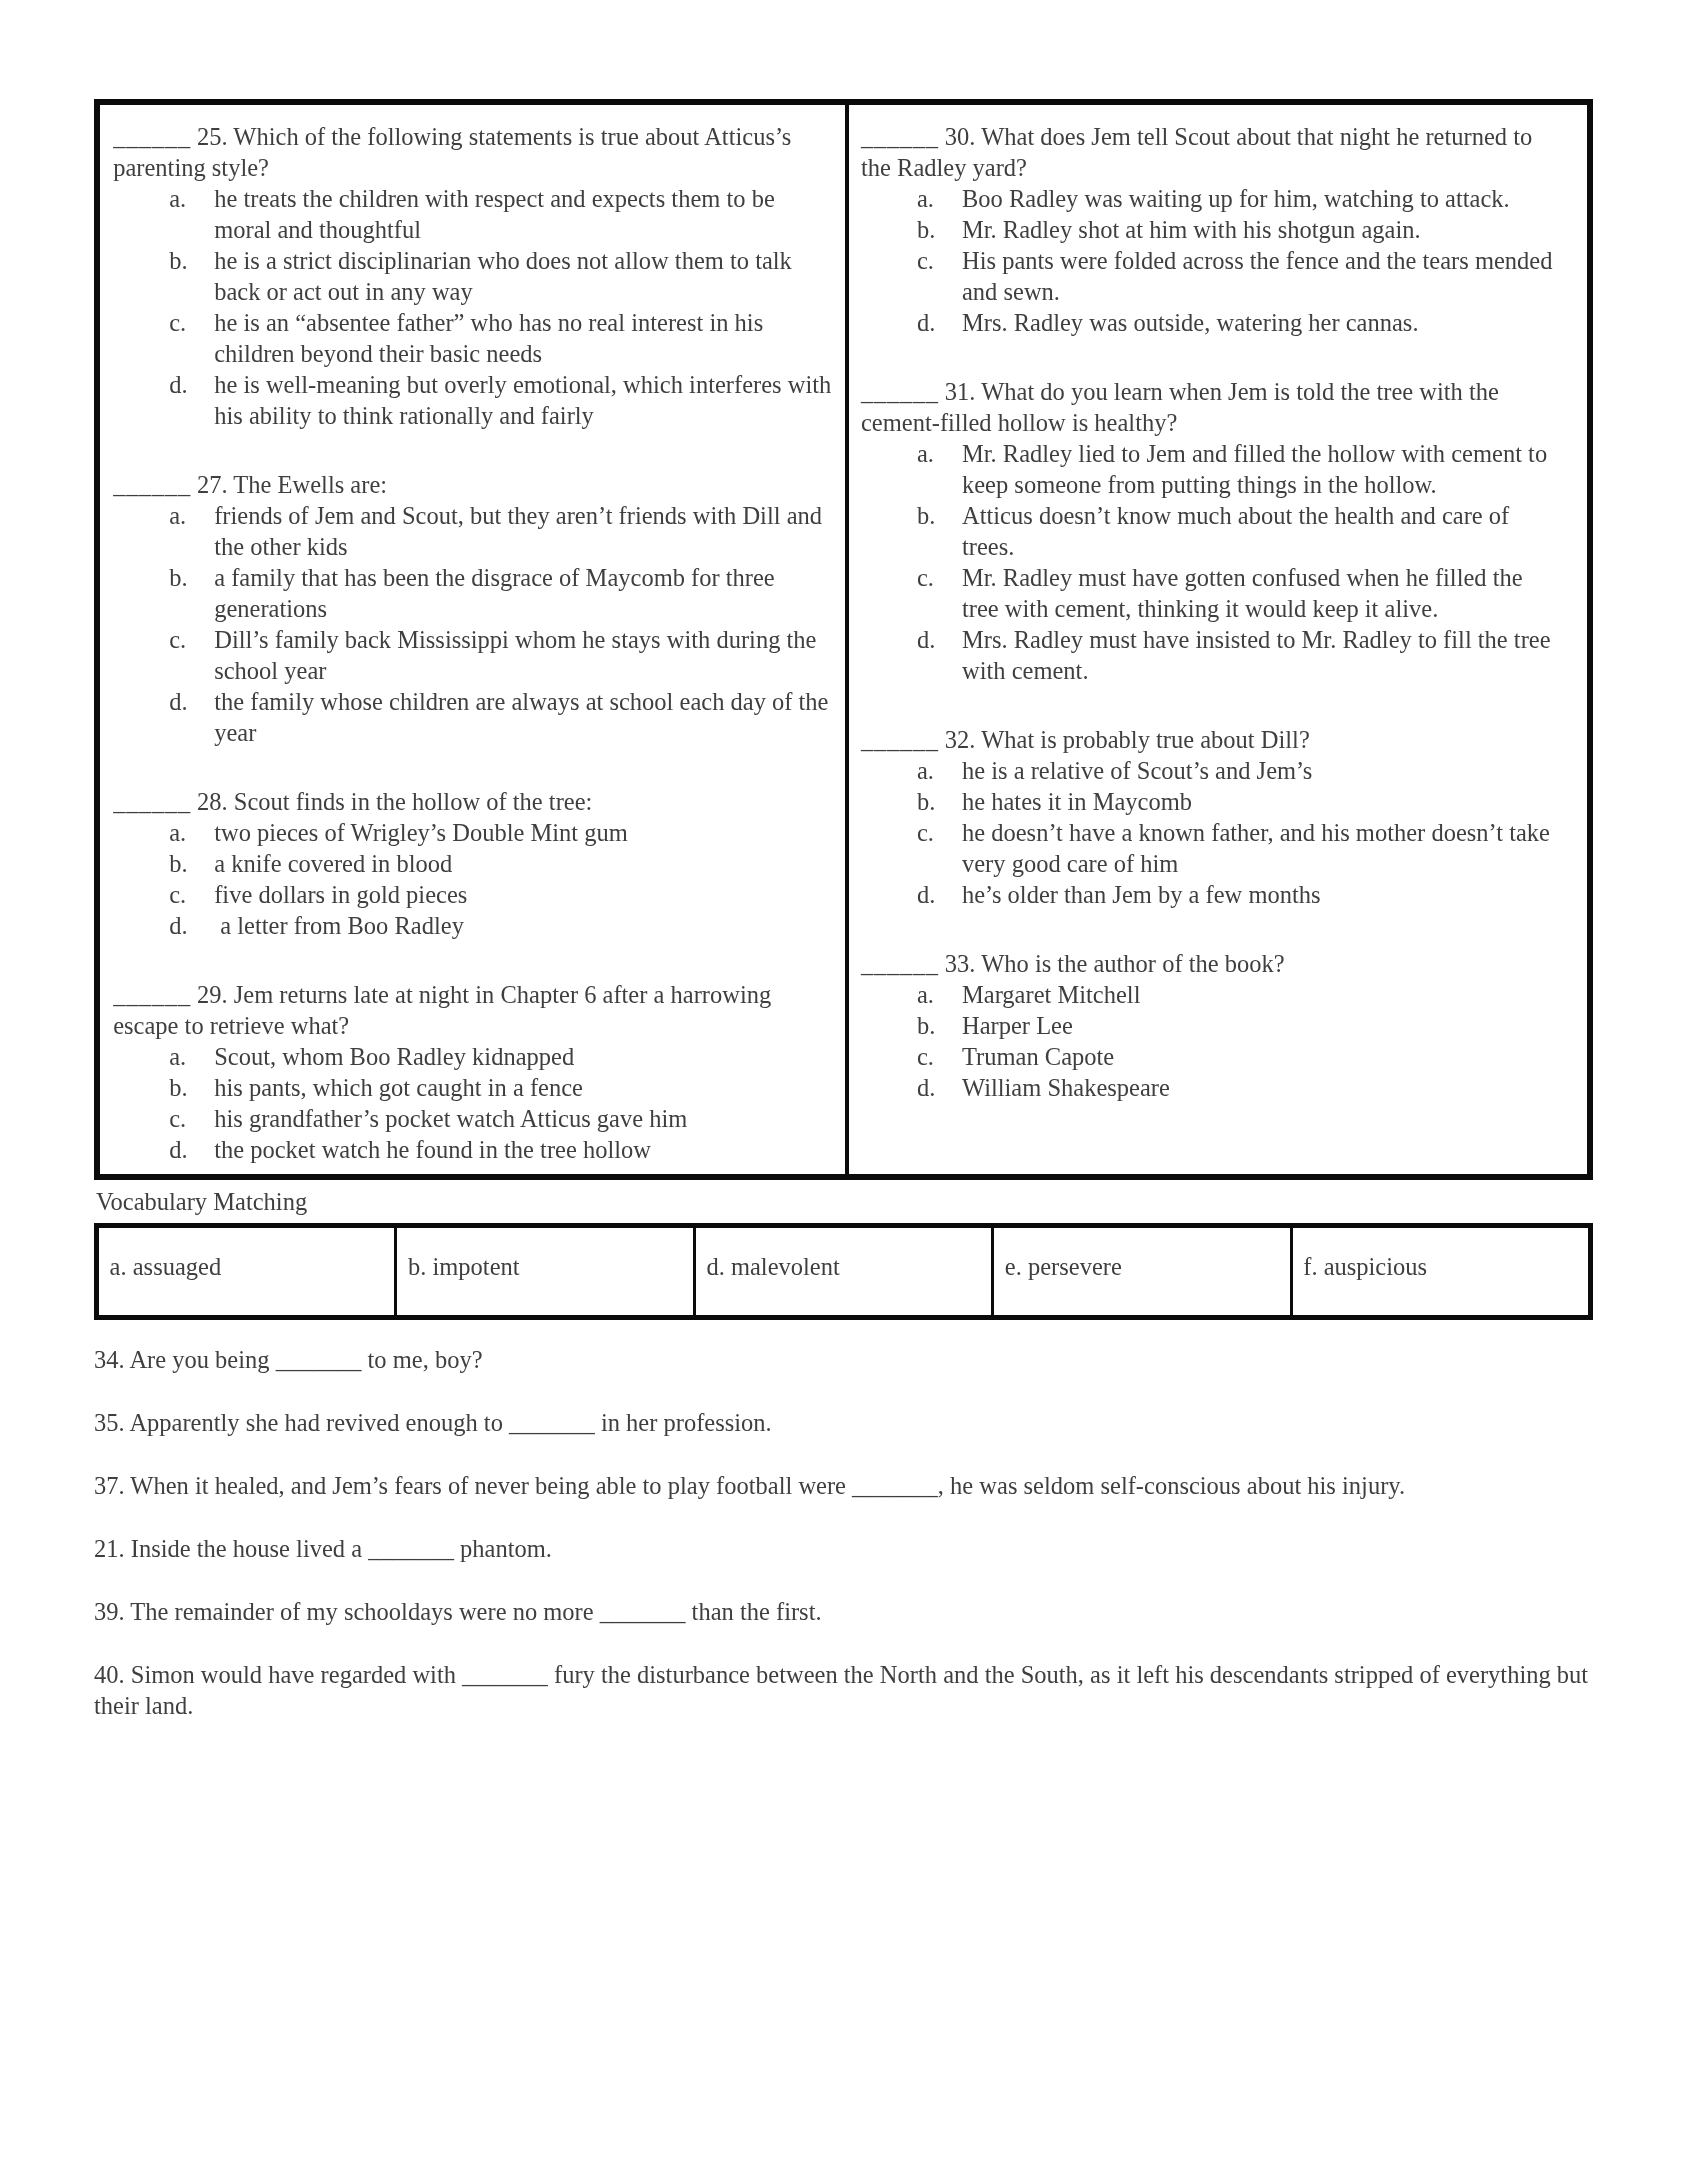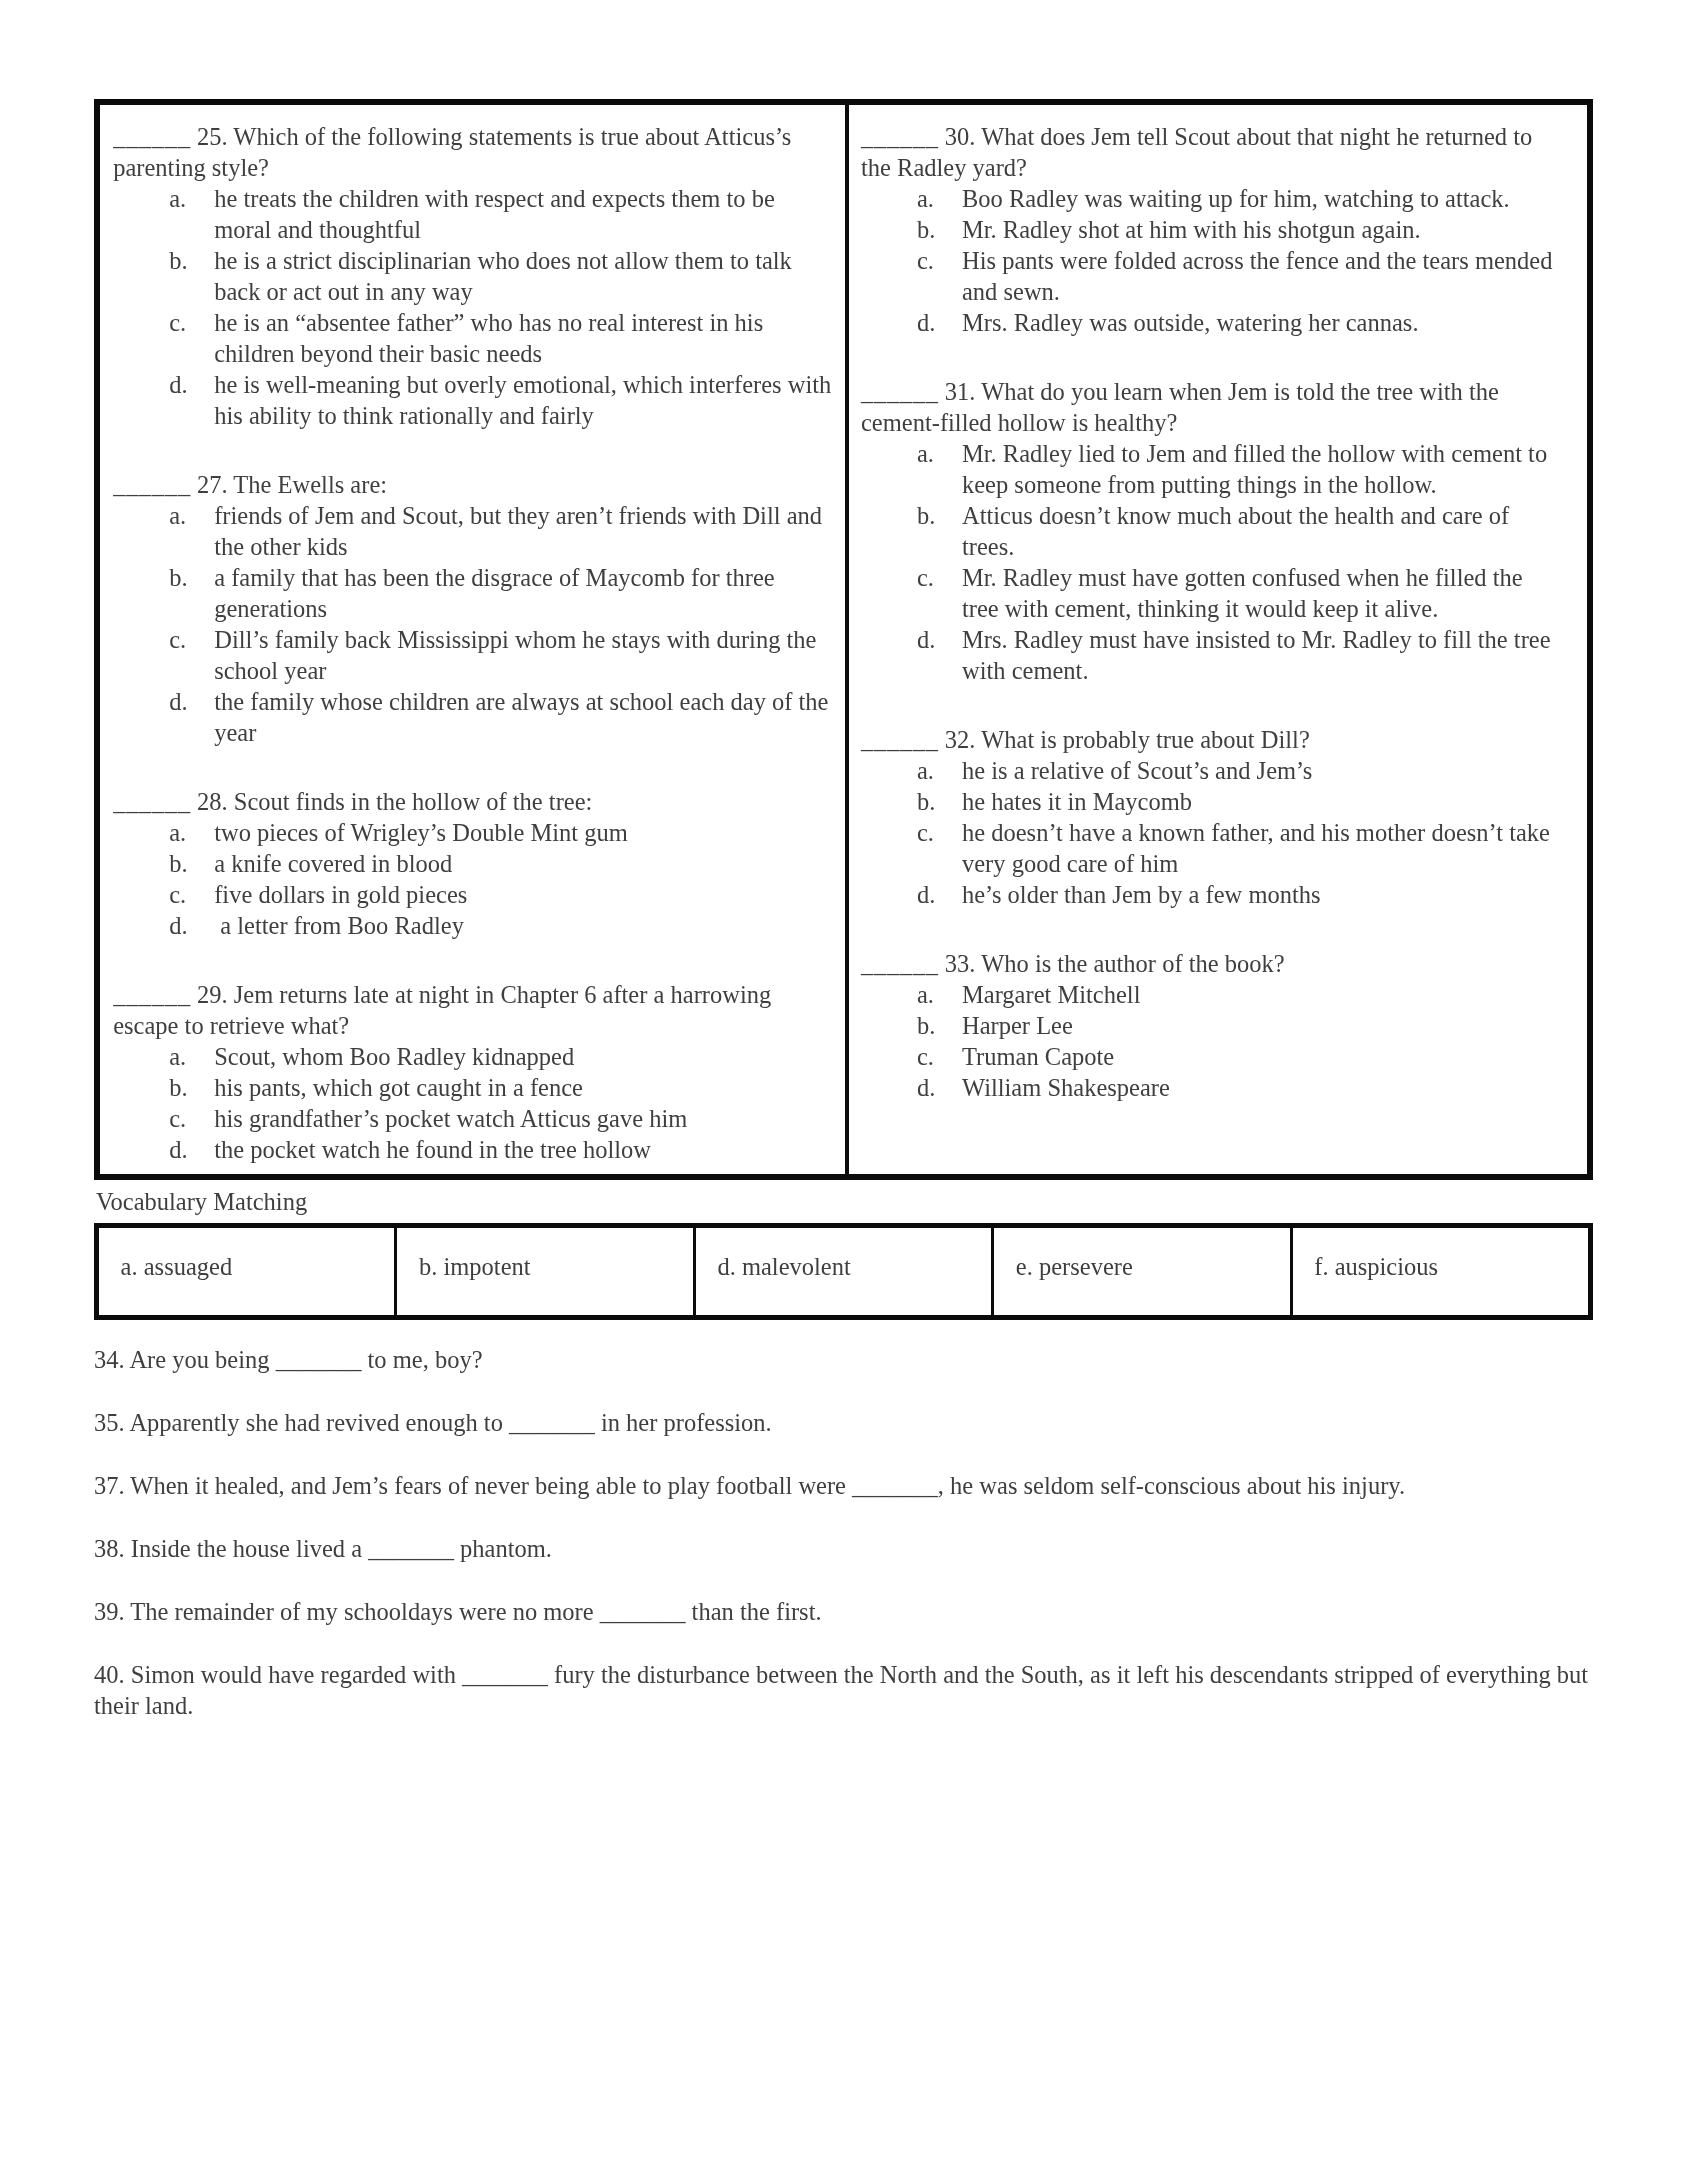--- a/index.html
+++ b/index.html
@@ -79,21 +79,20 @@
     box-sizing: border-box;
     display: flex;
     background: #ffffff;
   }
   .vocab-cell {
     flex: 1 1 0;
     box-sizing: border-box;
     border-right: 3.3px solid #0b0b0b;
     padding: 22.5px 5.3px 0 10.6px;
     overflow: hidden;
-    margin-left: 11px;
   }
   .vocab-cell:last-child {
     border-right: none;
   }
   .fills {
     position: absolute;
     left: 94px;
     top: 1344px;
     width: 1542px;
   }
@@ -274,17 +273,17 @@
     <div class="vocab-cell"><span class="v-term">b. impotent</span></div>
     <div class="vocab-cell"><span class="v-term">d. malevolent</span></div>
     <div class="vocab-cell"><span class="v-term">e. persevere</span></div>
     <div class="vocab-cell"><span class="v-term">f. auspicious</span></div>
   </div>
 
 <div class="fills">
     <p class="fill">34. Are you being _______ to me, boy?</p>
     <p class="fill">35. Apparently she had revived enough to _______ in her profession.</p>
     <p class="fill">37. When it healed, and Jem’s fears of never being able to play football were _______, he was seldom self-conscious about his injury.</p>
-    <p class="fill">38. Inside the house lived a _______ phantom.</p>
+    <p class="fill">21. Inside the house lived a _______ phantom.</p>
     <p class="fill">39. The remainder of my schooldays were no more _______ than the first.</p>
     <p class="fill">40. Simon would have regarded with _______ fury the disturbance between the North and the South, as it left his descendants stripped of everything but their land.</p>
   </div>
 
 
 </body></html>

